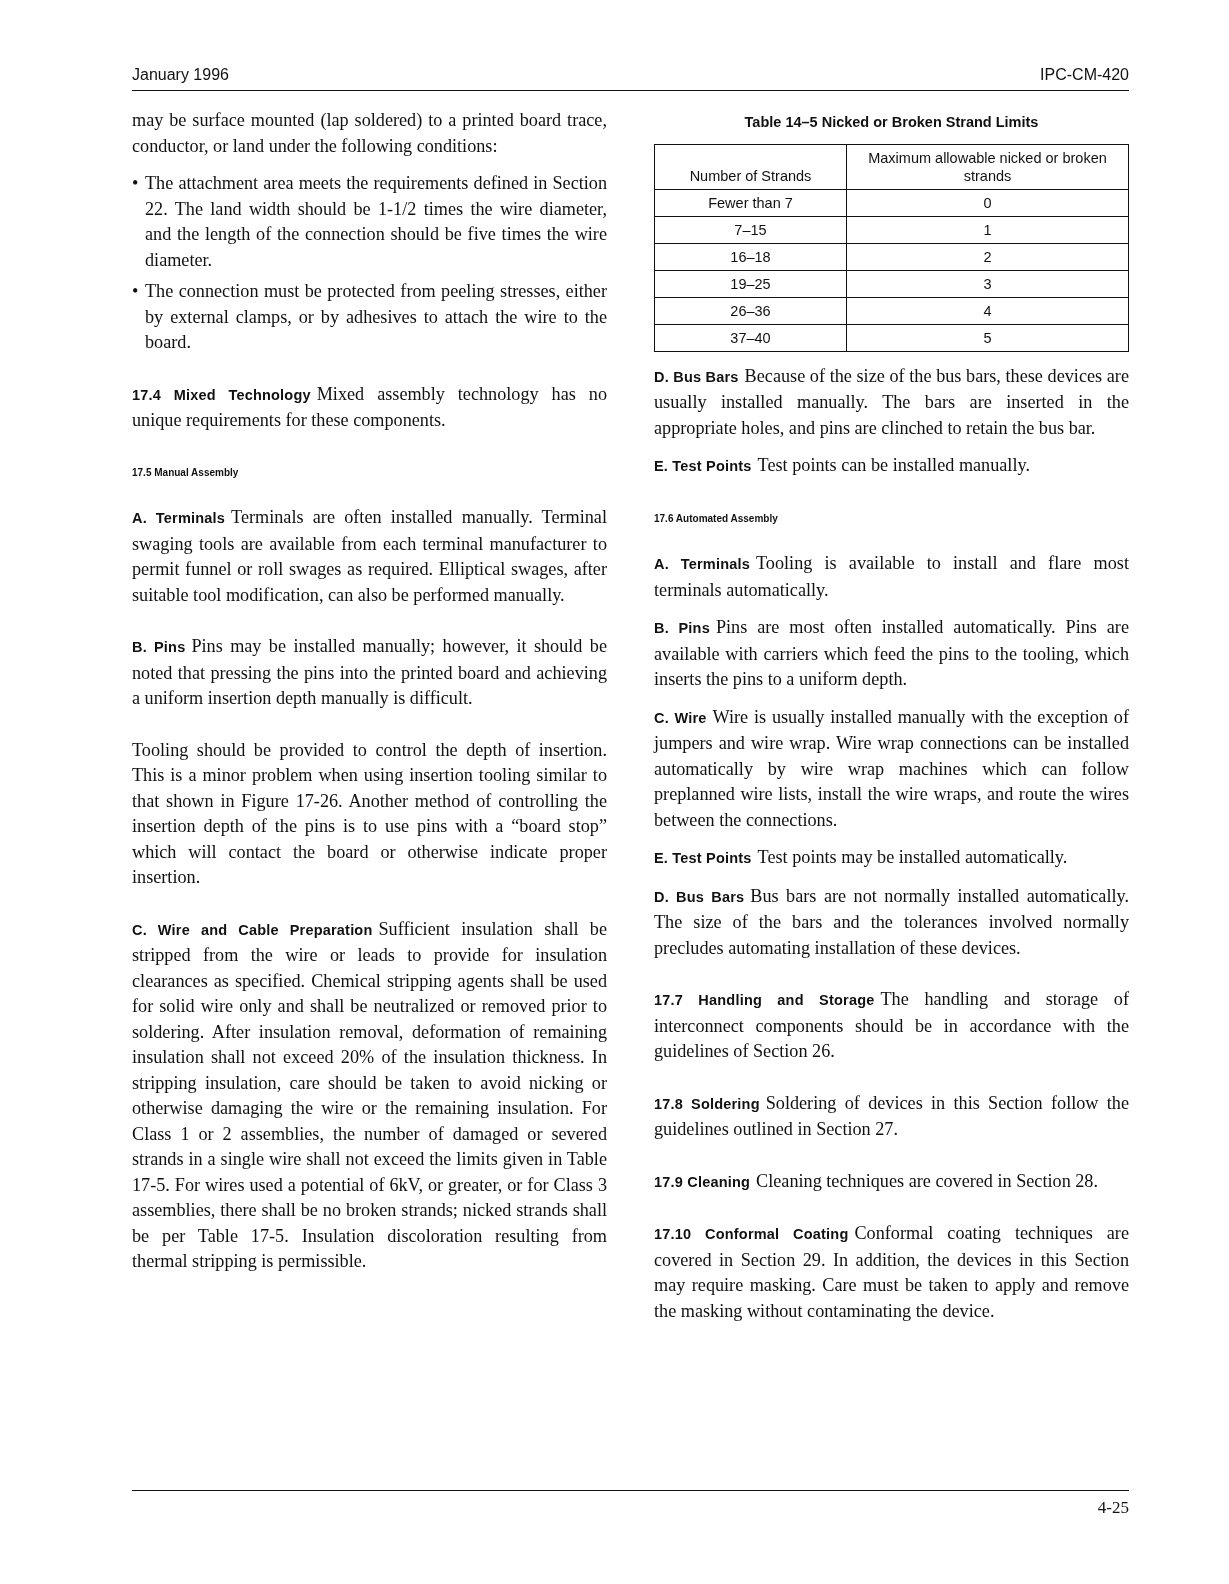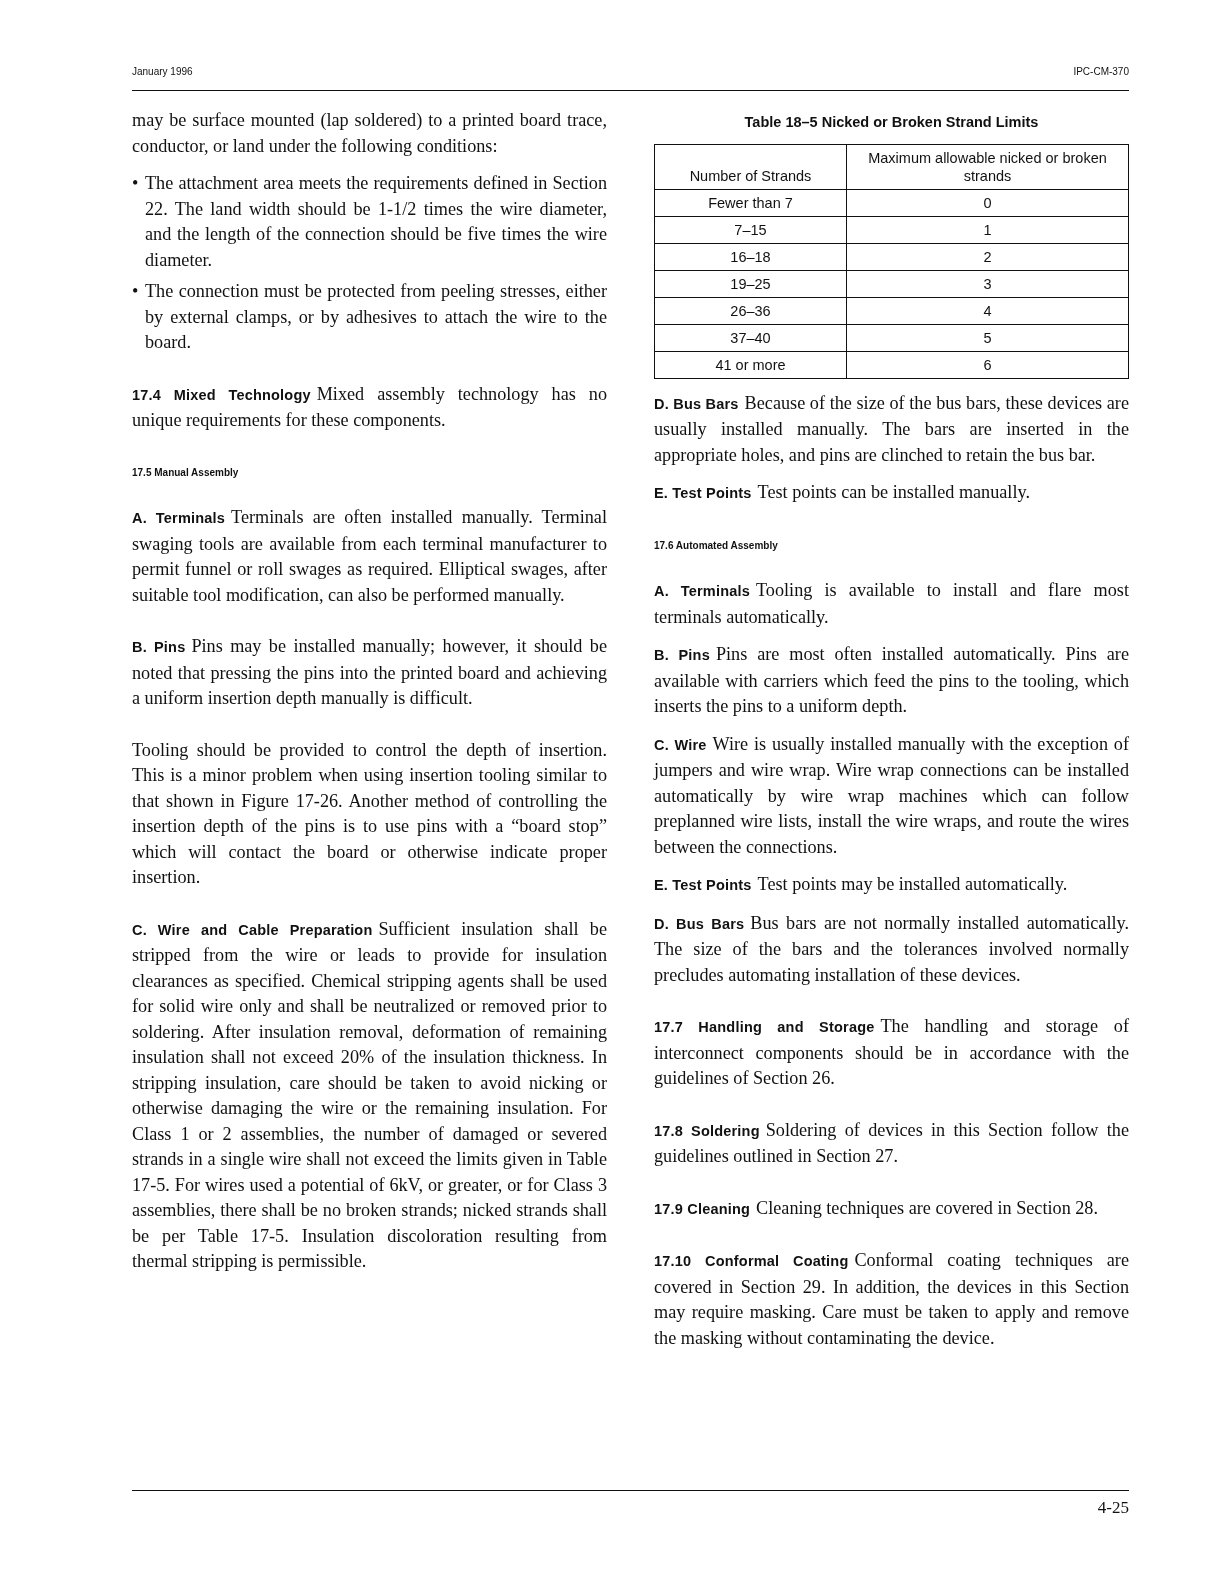--- a/index.html
+++ b/index.html
@@ -1,19 +1,19 @@
 <!DOCTYPE html>
 <html><head>
 <meta charset="utf-8">
 <style>
   html, body { margin: 0; padding: 0; background: #ffffff; }
   body { width: 1229px; height: 1584px; position: relative; color: #111; overflow: hidden; }
   .page { position: absolute; left: 132px; top: 0; width: 997px; height: 1584px; }
   .hdr { position: absolute; top: 66px; left: 0; right: 0; height: 20px;
-         font-family: "Liberation Sans", sans-serif; font-size: 10px; }
+         font-family: "Liberation Sans", sans-serif; font-size: 16px; }
   .hdr .l { position: absolute; left: 0; top: 0; }
   .hdr .r { position: absolute; right: 0; top: 0; }
   .rule-top { position: absolute; top: 90px; left: 0; right: 0; height: 0; border-top: 1.5px solid #111; }
   .rule-bot { position: absolute; top: 1490px; left: 0; right: 0; height: 0; border-top: 1.5px solid #111; }
   .pgnum { position: absolute; top: 1498px; right: 0; font-family: "Liberation Serif", serif; font-size: 17px; }
 
   .col { position: absolute; top: 108px; width: 475px;
          font-family: "Liberation Serif", serif; font-size: 18.2px; line-height: 25.5px; text-align: justify; }
   .col.left { left: 0; }
   .col.right { left: 522px; }
@@ -33,21 +33,21 @@
   table.st td.n { text-align: center; }
   table.st td.v { text-align: center; }
   table.st th.c1 { width: 175px; }
 </style>
 </head>
 <body>
 
 <div class="page">
   <div class="hdr">
     <span class="l">January 1996</span>
-    <span class="r">IPC-CM-370</span>
+    <span class="r">IPC-CM-420</span>
   </div>
   <div class="rule-top"></div>
 
   <div class="col left">
     <p>may be surface mounted (lap soldered) to a printed board trace, conductor, or land under the following conditions:</p>
     <ul class="bul">
       <li>The attachment area meets the requirements defined in Section 22. The land width should be 1-1/2 times the wire diameter, and the length of the connection should be five times the wire diameter.</li>
       <li>The connection must be protected from peeling stresses, either by external clamps, or by adhesives to attach the wire to the board.</li>
     </ul>
     <div class="gap"></div>
@@ -65,21 +65,21 @@
     </p>
     <div class="gap"></div>
     <p>Tooling should be provided to control the depth of insertion. This is a minor problem when using insertion tooling similar to that shown in Figure 17-26. Another method of controlling the insertion depth of the pins is to use pins with a “board stop” which will contact the board or otherwise indicate proper insertion.</p>
     <div class="gap"></div>
     <p>
       <span class="h">C. Wire and Cable Preparation</span><span class="t">Sufficient insulation shall be stripped from the wire or leads to provide for insulation clearances as specified. Chemical stripping agents shall be used for solid wire only and shall be neutralized or removed prior to soldering. After insulation removal, deformation of remaining insulation shall not exceed 20% of the insulation thickness. In stripping insulation, care should be taken to avoid nicking or otherwise damaging the wire or the remaining insulation. For Class 1 or 2 assemblies, the number of damaged or severed strands in a single wire shall not exceed the limits given in Table 17-5. For wires used a potential of 6kV, or greater, or for Class 3 assemblies, there shall be no broken strands; nicked strands shall be per Table 17-5. Insulation discoloration resulting from thermal stripping is permissible.</span>
     </p>
   </div>
 
   <div class="col right">
-    <div class="tcap">Table 18–5   Nicked or Broken Strand Limits</div>
+    <div class="tcap">Table 14–5   Nicked or Broken Strand Limits</div>
     <table class="st">
       <thead>
         <tr>
           <th class="c1">Number of Strands</th>
           <th>Maximum allowable nicked or broken strands</th>
         </tr>
       </thead>
       <tbody id="tbody">
           <tr>
             <td class="n">Fewer than 7</td>
@@ -97,24 +97,20 @@
             <td class="n">19–25</td>
             <td class="v">3</td>
           </tr>
           <tr>
             <td class="n">26–36</td>
             <td class="v">4</td>
           </tr>
           <tr>
             <td class="n">37–40</td>
             <td class="v">5</td>
-          </tr>
-          <tr>
-            <td class="n">41 or more</td>
-            <td class="v">6</td>
           </tr>
         </tbody>
     </table>
 
     <p>
       <span class="h">D. Bus Bars</span><span class="t">Because of the size of the bus bars, these devices are usually installed manually. The bars are inserted in the appropriate holes, and pins are clinched to retain the bus bar.</span>
     </p>
     <p>
       <span class="h">E. Test Points</span><span class="t">Test points can be installed manually.</span>
     </p>

